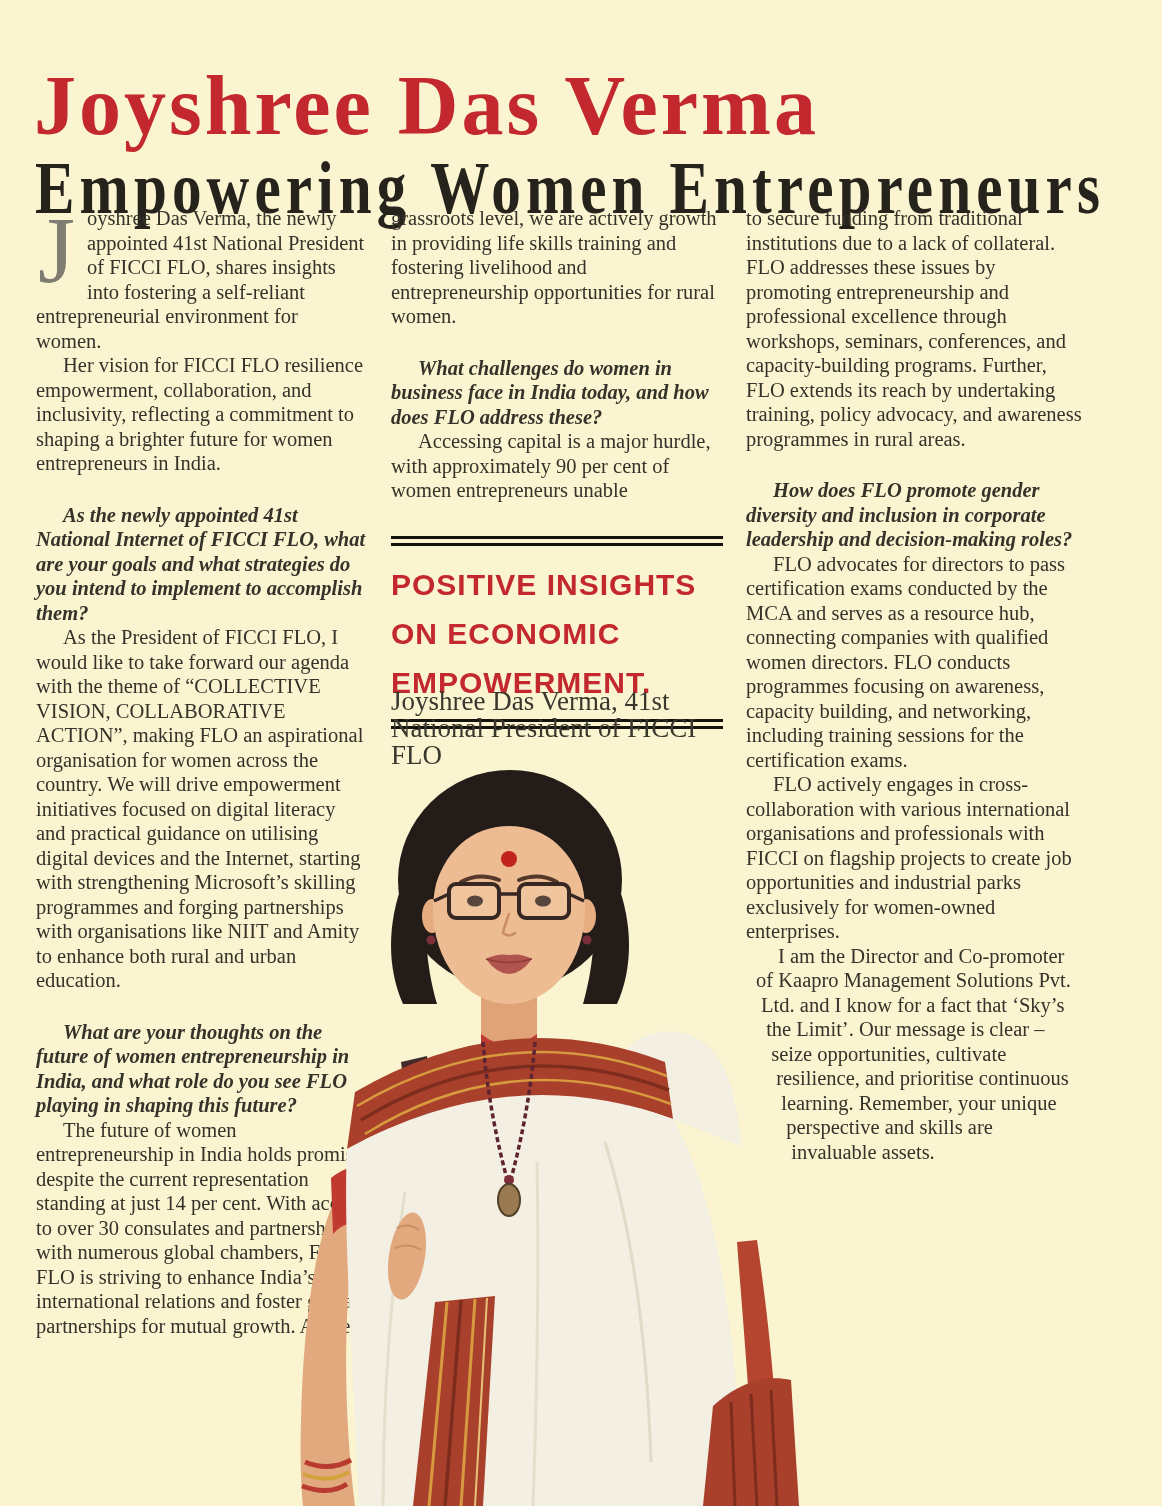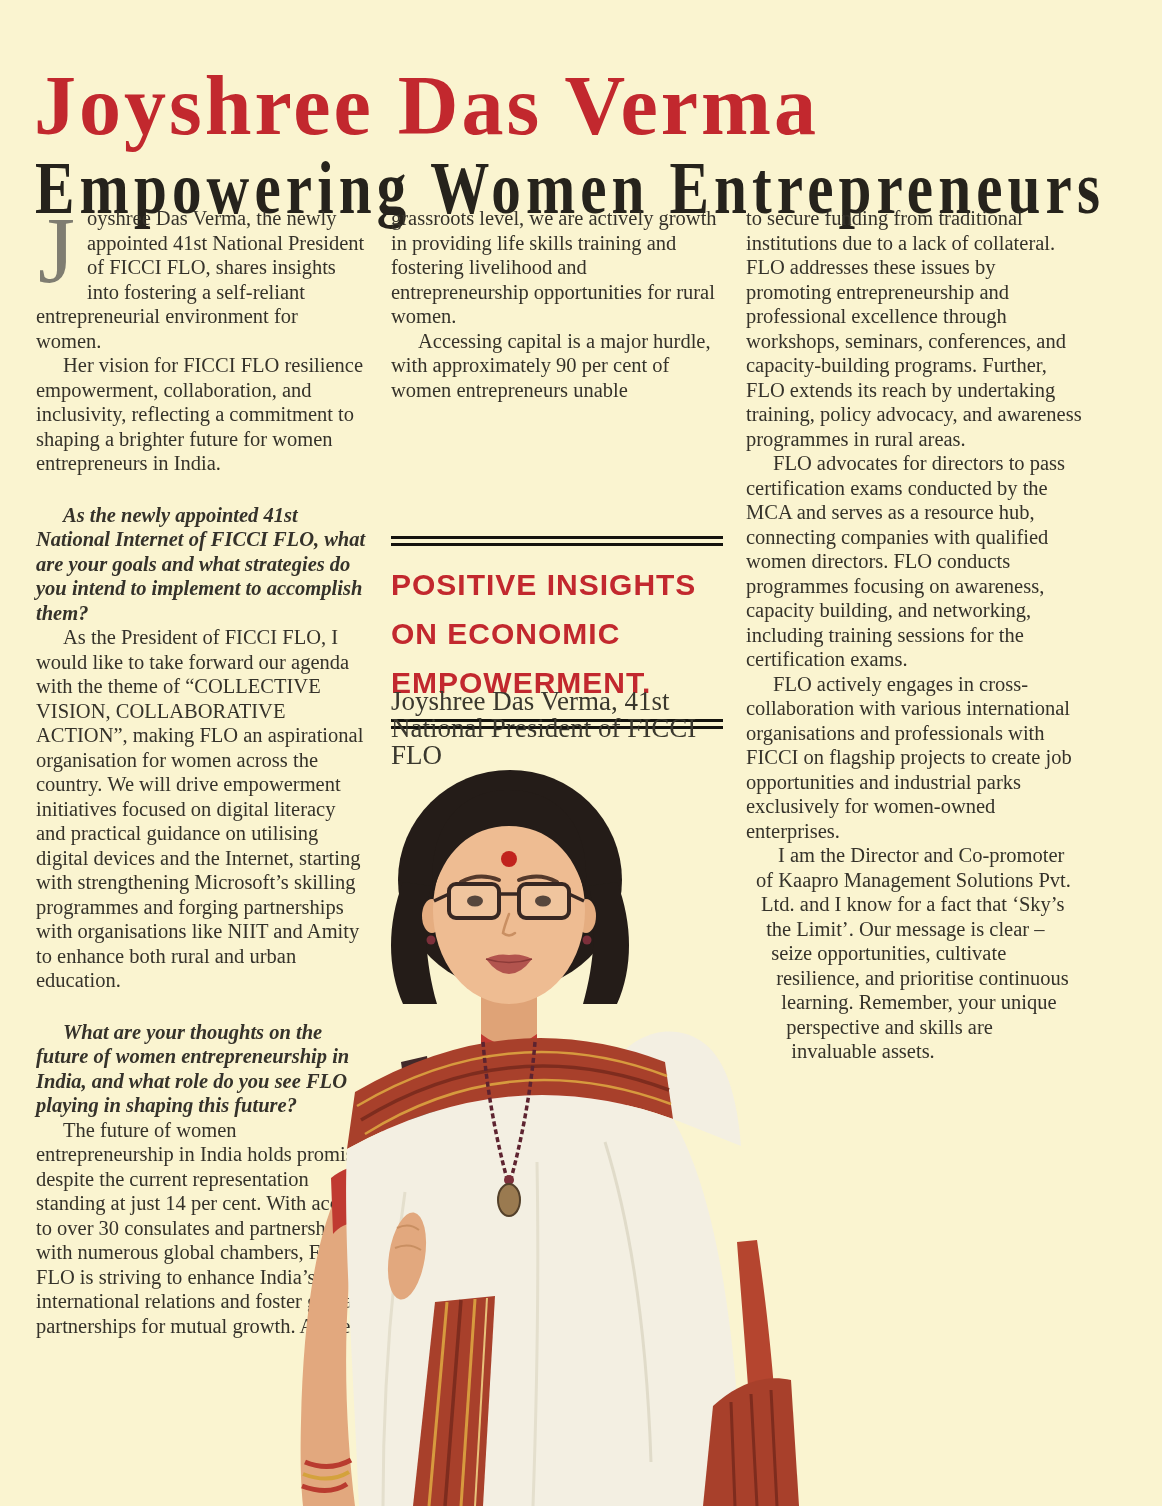--- a/index.html
+++ b/index.html
@@ -92,24 +92,26 @@
   <div class="col" id="col1">
       <p class="lead"><span class="dropcap">J</span>oyshree Das Verma, the newly appointed 41st National President of FICCI FLO, shares insights into fostering a self-reliant entrepreneurial environment for women.</p>
       <p class="body">Her vision for FICCI FLO resilience empowerment, collaboration, and inclusivity, reflecting a commitment to shaping a brighter future for women entrepreneurs in India.</p>
       <p class="q">As the newly appointed 41st National Internet of FICCI FLO, what are your goals and what strategies do you intend to implement to accomplish them?</p>
       <p class="body">As the President of FICCI FLO, I would like to take forward our agenda with the theme of “COLLECTIVE VISION, COLLABORATIVE ACTION”, making FLO an aspirational organisation for women across the country. We will drive empowerment initiatives focused on digital literacy and practical guidance on utilising digital devices and the Internet, starting with strengthening Microsoft’s skilling programmes and forging partnerships with organisations like NIIT and Amity to enhance both rural and urban education.</p>
       <p class="q">What are your thoughts on the future of women entrepreneurship in India, and what role do you see FLO playing in shaping this future?</p>
       <p class="body">The future of women entrepreneurship in India holds promise, despite the current representation standing at just 14 per cent. With access to over 30 consulates and partnerships with numerous global chambers, FICCI FLO is striving to enhance India’s international relations and foster global partnerships for mutual growth. At the</p>
     </div>
   <div class="col" id="col2">
       <p class="cont">grassroots level, we are actively growth in providing life skills training and fostering livelihood and entrepreneurship opportunities for rural women.</p>
+      <p class="q">What challenges do women in business face in India today, and how does FLO address these?</p>
       <p class="body">Accessing capital is a major hurdle, with approximately 90 per cent of women entrepreneurs unable</p>
     </div>
   <div class="col" id="col3">
       <p class="cont">to secure funding from traditional institutions due to a lack of collateral. FLO addresses these issues by promoting entrepreneurship and professional excellence through workshops, seminars, conferences, and capacity-building programs. Further, FLO extends its reach by undertaking training, policy advocacy, and awareness programmes in rural areas.</p>
+      <p class="q">How does FLO promote gender diversity and inclusion in corporate leadership and decision-making roles?</p>
       <p class="body">FLO advocates for directors to pass certification exams conducted by the MCA and serves as a resource hub, connecting companies with qualified women directors. FLO conducts programmes focusing on awareness, capacity building, and networking, including training sessions for the certification exams.</p>
       <p class="body">FLO actively engages in cross-collaboration with various international organisations and professionals with FICCI on flagship projects to create job opportunities and industrial parks exclusively for women-owned enterprises.</p>
       <p class="body"><span class="photo-wrap-spacer"></span>I am the Director and Co-promoter of Kaapro Management Solutions Pvt. Ltd. and I know for a fact that ‘Sky’s the Limit’. Our message is clear – seize opportunities, cultivate resilience, and prioritise continuous learning. Remember, your unique perspective and skills are invaluable assets.</p>
     </div>
 
   <div class="pullquote">
     <div class="rule"></div>
     <div class="pq-text">POSITIVE INSIGHTS ON ECONOMIC EMPOWERMENT.</div>
     <div class="rule"></div>
   </div>

